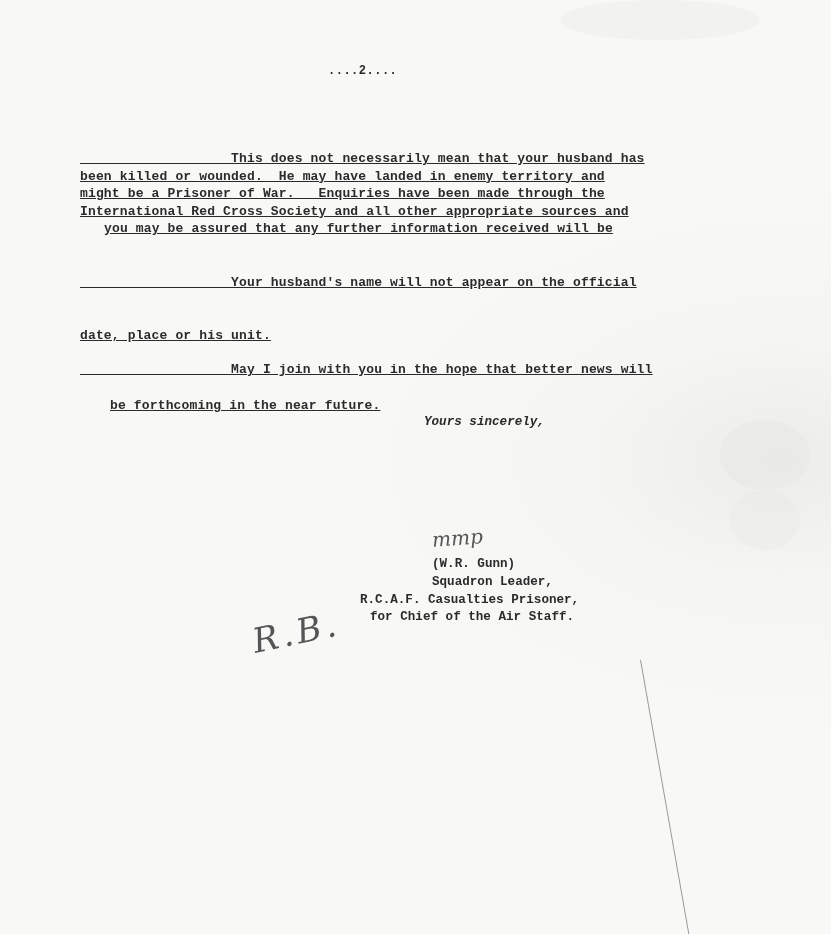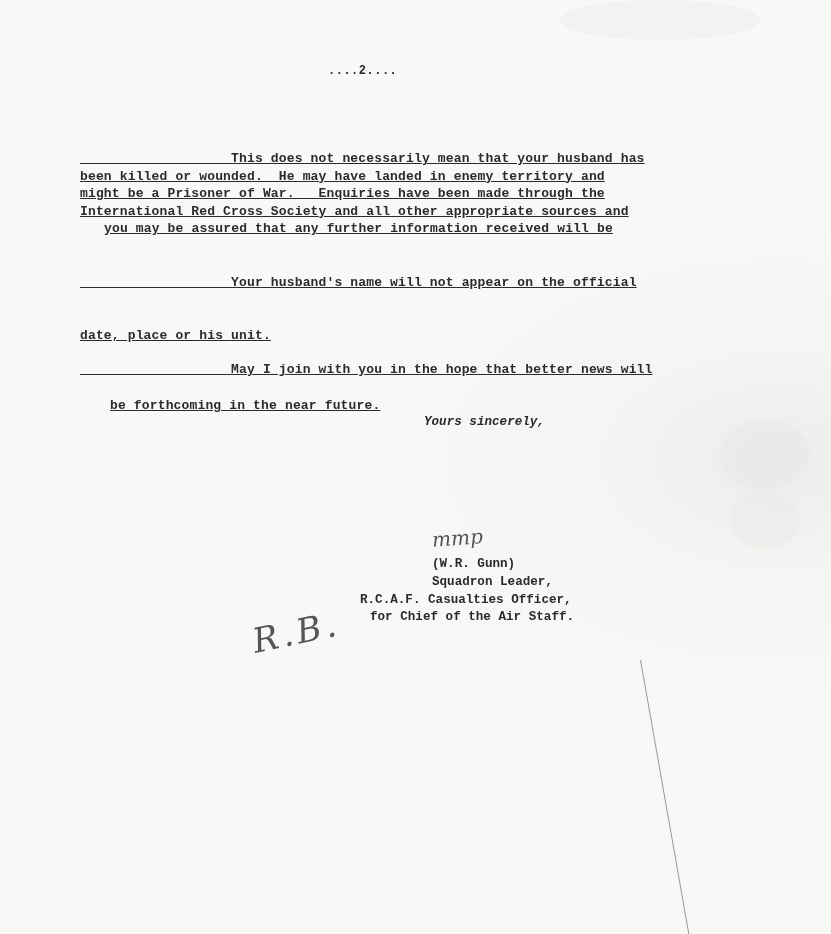--- a/index.html
+++ b/index.html
@@ -49,19 +49,19 @@
 
   <div class="line" style="top:361px;">                   May I join with you in the hope that better news will</div>
   <div class="line" style="top:397px;padding-left:30px;">be forthcoming in the near future.</div>
 
   <div class="sig-block" style="left:424px;top:414px;font-style:italic;">Yours sincerely,</div>
 
   <div class="handwriting" style="left:432px;top:526px;font-size:20px;transform:rotate(-4deg);">mmp</div>
 
   <div class="sig-block" style="left:432px;top:556px;">(W.R. Gunn)</div>
   <div class="sig-block" style="left:414px;top:574px;margin-left:18px;">Squadron Leader,</div>
-  <div class="sig-block" style="left:360px;top:592px;">R.C.A.F. Casualties Officer,</div>
+  <div class="sig-block" style="left:360px;top:592px;">R.C.A.F. Casualties Prisoner,</div>
   <div class="sig-block" style="left:370px;top:609px;">for Chief of the Air Staff.</div>
 
   <div class="handwriting" style="left:252px;top:612px;font-size:34px;transform:rotate(-12deg);letter-spacing:4px;">R.B.</div>
 
   <div class="edge-line" style="left:640px;top:660px;height:280px;transform:rotate(-10deg);"></div>
 </div>
 
 </body></html>

